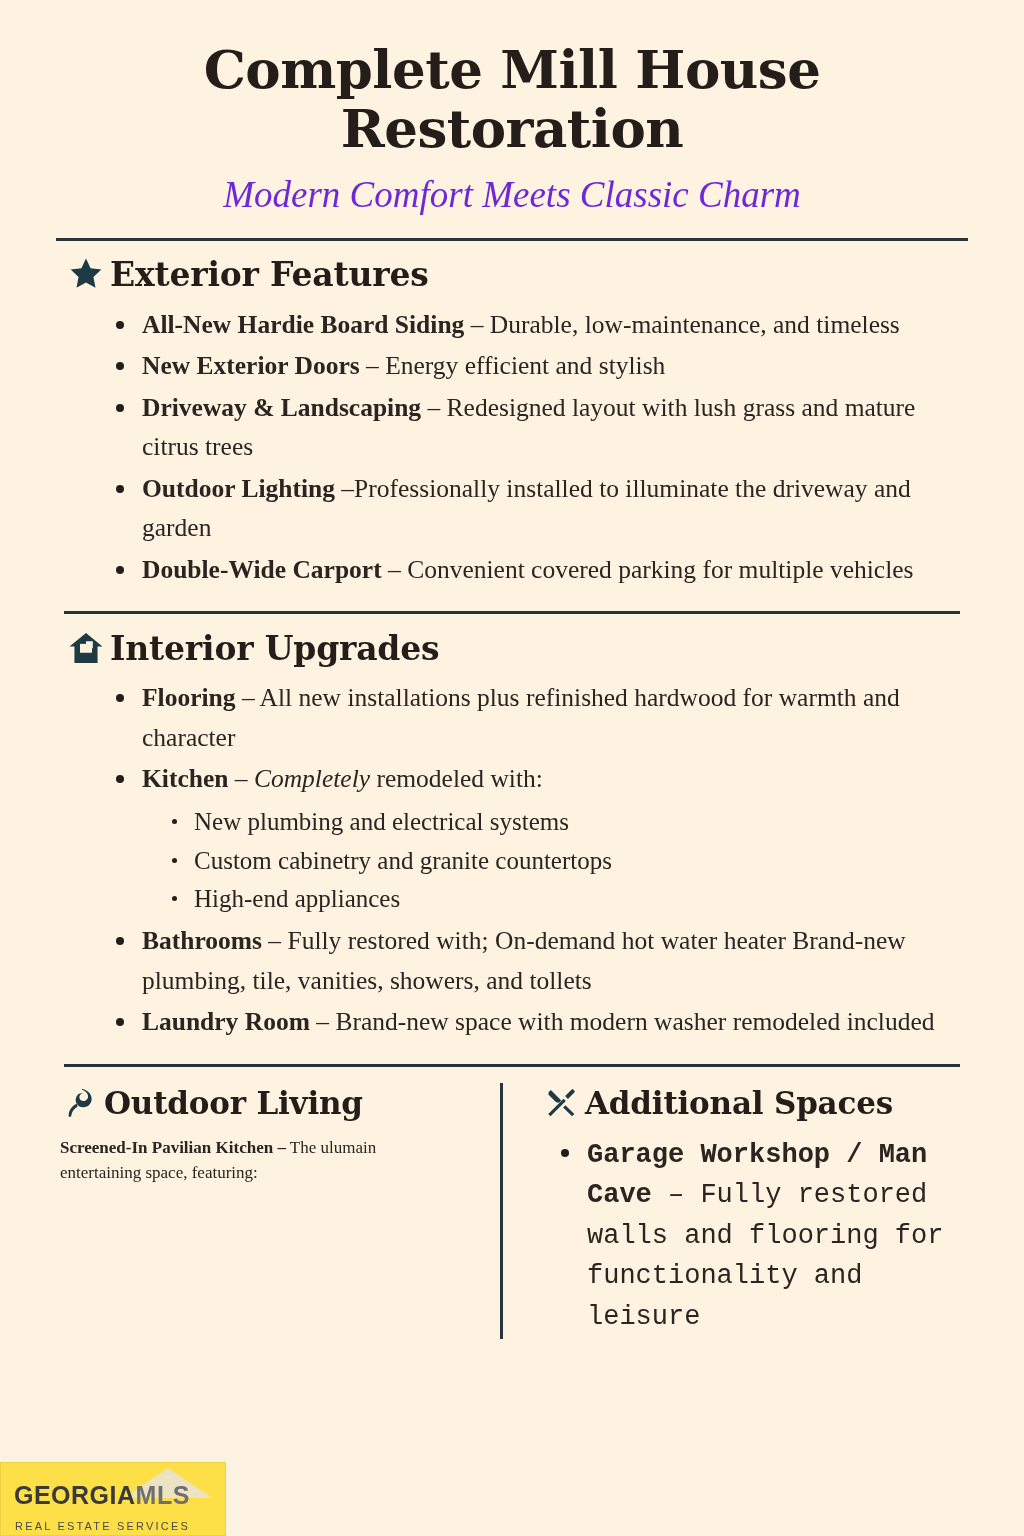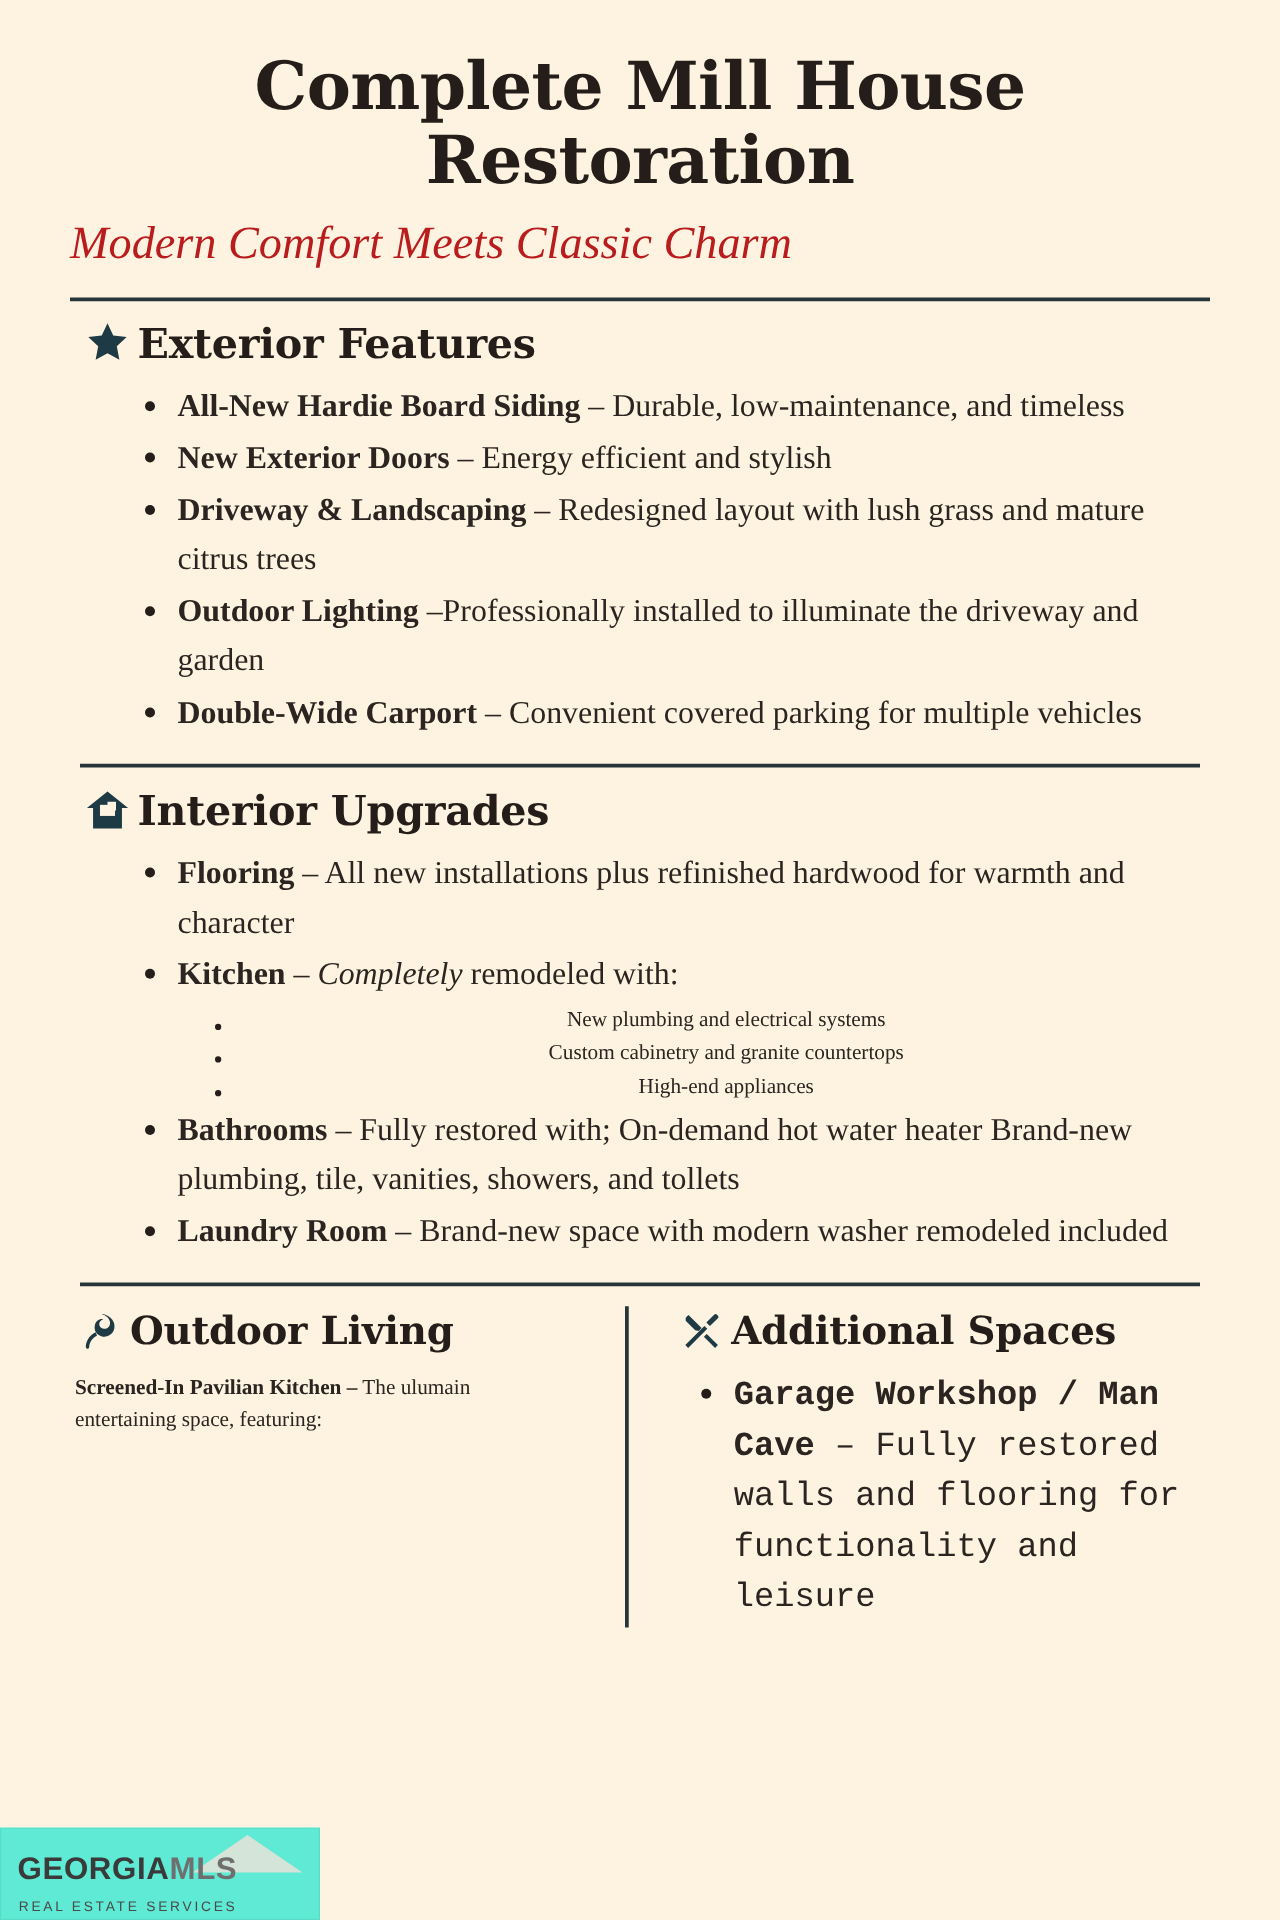--- a/index.html
+++ b/index.html
@@ -30,22 +30,22 @@
     line-height: 1.12;
     text-align: center;
     letter-spacing: -0.5px;
     color: #241d19;
     margin: 6px 0 0 0;
   }
   .subtitle {
     font-family: "Liberation Serif", serif;
     font-style: italic;
     font-size: 37px;
-    text-align: left;
-    color: #b91c1c;
+    text-align: center;
+    color: #6d28d9;
     margin-top: 14px;
   }
   .rule {
     border: 0;
     border-top: 3px solid #27343a;
     margin: 22px 0 0 0;
   }
   .rule.short {
     margin-left: 8px;
     margin-right: 8px;
@@ -103,24 +103,23 @@
   .lbl {
     font-weight: bold;
   }
   ul.sub {
     list-style: none;
     margin: 4px 0 2px 0;
     padding: 0 0 0 26px;
   }
   ul.sub > li {
     position: relative;
-    font-size: 17px;
+    font-size: 25px;
     line-height: 1.55;
     padding-left: 26px;
-    text-align: center;
   }
   ul.sub > li:before {
     content: "";
     position: absolute;
     left: 4px;
     top: 16px;
     width: 5px;
     height: 5px;
     background: #241d19;
     border-radius: 50%;
@@ -159,23 +158,23 @@
     font-size: 27px;
     line-height: 1.5;
     font-family: Liberation Mono, monospace;
   }
   ul.bullets.tight > li:before { top: 14px; }
   
   .logo {
     position: absolute;
     left: 0;
     bottom: 0;
-    width: 256px;
+    width: 226px;
     height: 74px;
-    background: #5eead4;
+    background: #fde047;
     box-shadow: inset 0 0 0 1px rgba(0,0,0,0.06);
     overflow: hidden;
   }
   .logo .roof {
     position: absolute;
     right: 14px;
     top: 6px;
     width: 0;
     height: 0;
     border-left: 44px solid transparent;

